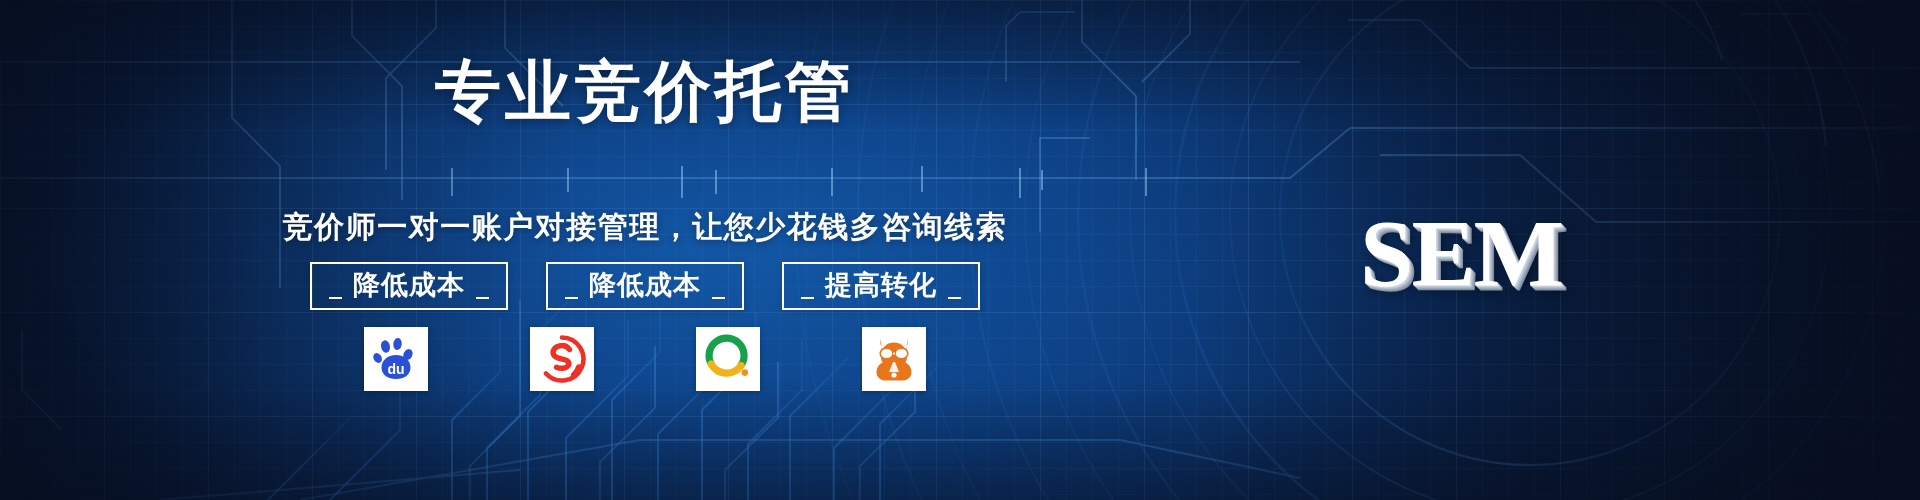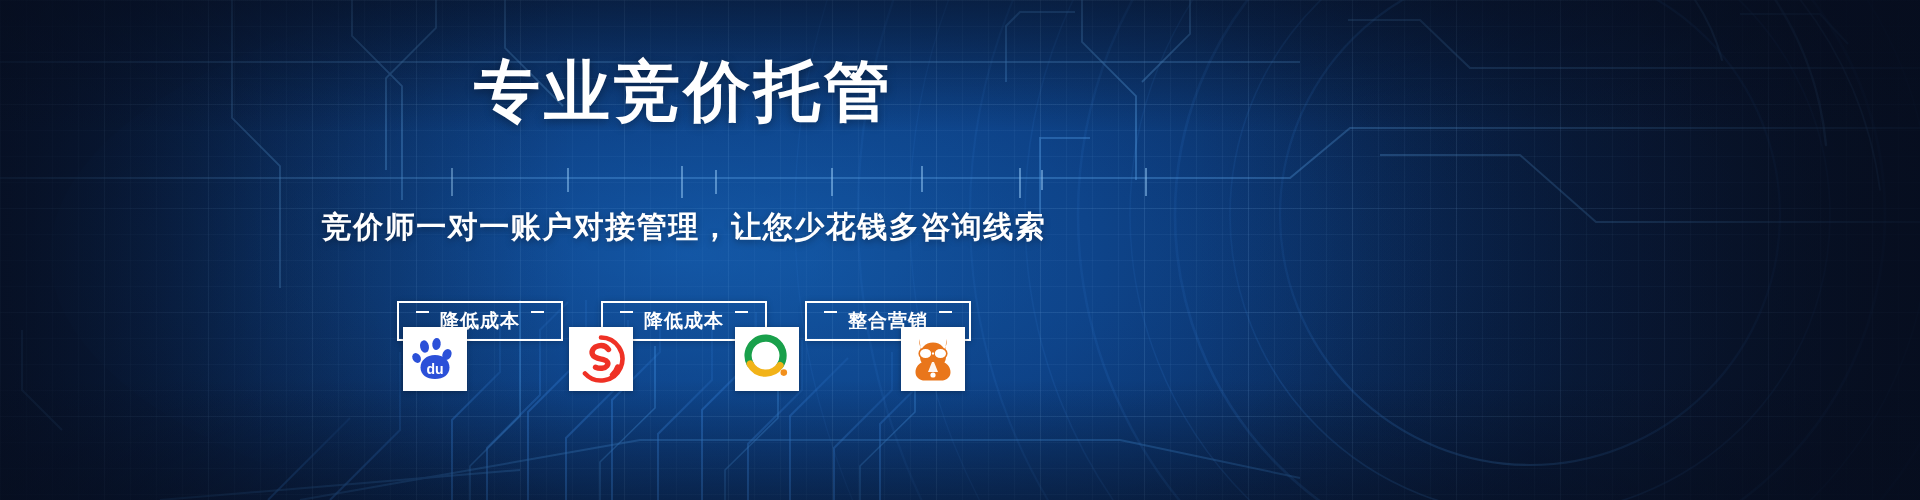--- a/index.html
+++ b/index.html
@@ -10,21 +10,20 @@
   * { box-sizing: border-box; }
 
   .banner {
     position: relative;
     width: 1920px;
     height: 500px;
     overflow: hidden;
     font-family: "Liberation Sans", "DejaVu Sans", sans-serif;
     background:
       radial-gradient(ellipse 1100px 700px at 42% 52%, #10509b 0%, #0d4288 26%, #0b2f63 52%, #0a2147 72%, #0c1932 100%);
-    padding-left: 39px;
   }
 
   
   .bg-layer {
     position: absolute;
     inset: 0;
     pointer-events: none;
   }
 
   
@@ -101,31 +100,30 @@
     left: 0;
     top: 262px;
     width: 1290px;
     display: flex;
     justify-content: center;
     gap: 38px;
   }
   .tag {
     border: 2px solid #ffffff;
     color: #ffffff;
-    font-size: 19px;
+    font-size: 27px;
     font-weight: bold;
     letter-spacing: 1px;
     padding: 8px 17px 9px;
     line-height: 1;
     display: flex;
-    align-items: flex-start;
+    align-items: flex-end;
     gap: 11px;
     white-space: nowrap;
     box-shadow: 0 1px 6px rgba(0,0,0,0.22);
-    margin-top: 39px;
   }
   .tag-dash {
     display: inline-block;
     width: 13px;
     height: 2px;
     background: #ffffff;
   }
 
   .logo-row {
     position: absolute;
@@ -300,21 +298,21 @@
       </div>
 
       <div class="tag">
         <span class="tag-dash"></span>
         <span>降低成本</span>
         <span class="tag-dash"></span>
       </div>
 
       <div class="tag">
         <span class="tag-dash"></span>
-        <span>整合营销</span>
+        <span>提高转化</span>
         <span class="tag-dash"></span>
       </div>
     </div>
 
     <div class="logo-row">
 
       <div class="logo-tile">
         <svg width="50" height="50" viewBox="0 0 50 50">
           <g fill="#2b50d8">
             <ellipse cx="14.5" cy="12.5" rx="4.4" ry="6.2" transform="rotate(-12 14.5 12.5)"></ellipse>
@@ -367,15 +365,18 @@
           </g>
           <g fill="#ffffff" stroke="#e9761b" stroke-width="1.6">
             <ellipse cx="17.6" cy="19.5" rx="6.4" ry="5.4"></ellipse>
             <ellipse cx="32.4" cy="19.5" rx="6.4" ry="5.4"></ellipse>
           </g>
           <line x1="24" y1="19.5" x2="26" y2="19.5" stroke="#ffffff" stroke-width="2"></line>
         </svg>
       </div>
     </div>
 
+    <div class="sem-wrap">
+      <span class="sem-text">SEM</span>
+    </div>
 
   </div>
 </div>
 
 </body></html>

